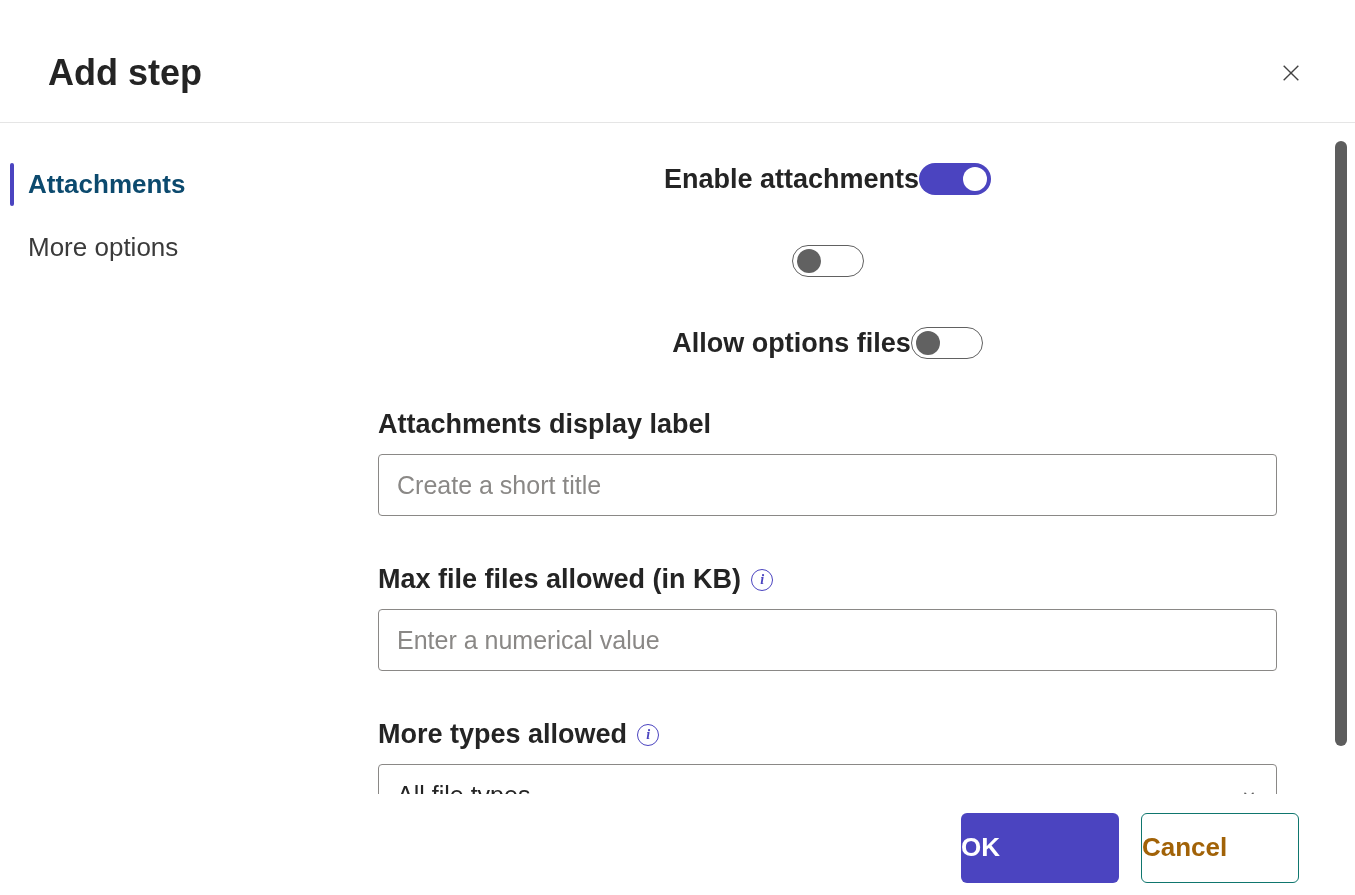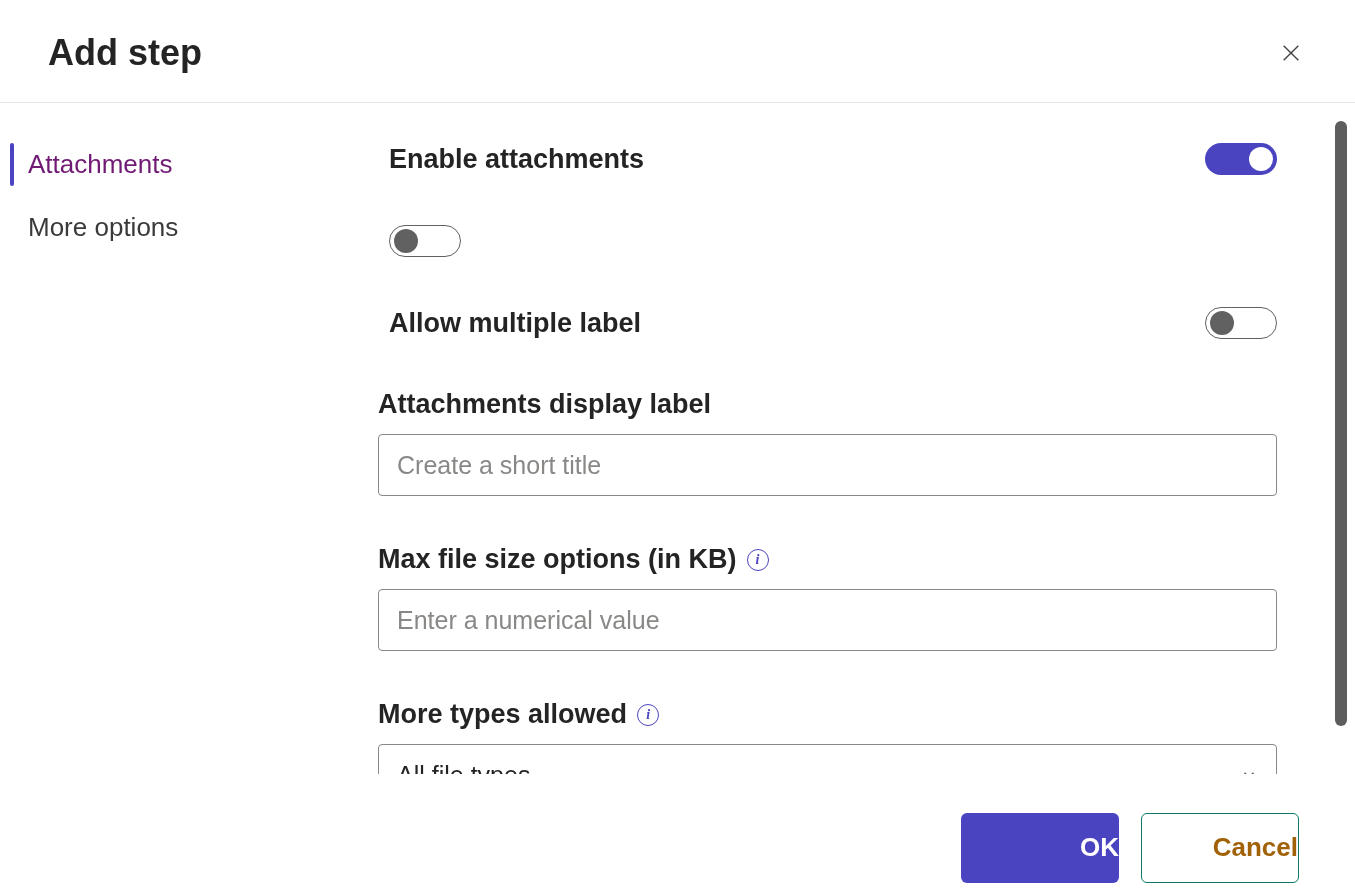--- a/index.html
+++ b/index.html
@@ -4,20 +4,21 @@
 <style>
   * { box-sizing: border-box; margin: 0; padding: 0; }
   html, body { width: 1355px; height: 895px; font-family: "Segoe UI", -apple-system, Arial, sans-serif; color: #242424; background: #fff; overflow: hidden; }
 
   .header {
     display: flex;
     justify-content: space-between;
     align-items: center;
     padding: 32px 48px 28px 48px;
     border-bottom: 1px solid #e5e5e5;
+    margin-top: 20px;
   }
   .header-title {
     font-size: 36px;
     font-weight: 600;
     color: #242424;
   }
   .close-btn {
     width: 32px; height: 32px;
     display: flex;
     align-items: center;
@@ -44,22 +45,22 @@
     cursor: pointer;
     color: #3a3a3a;
   }
   .nav-item.setup {
     background: #ebe9e8;
     color: #8a86d8;
     border-radius: 2px;
     margin-bottom: 4px;
   }
   .nav-item.active {
-    color: #701a75;
-    font-weight: 400;
+    color: #0c4a6e;
+    font-weight: 700;
     position: relative;
   }
   .nav-item.active::before {
     content: "";
     position: absolute;
     left: 0;
     top: 10px;
     bottom: 10px;
     width: 4px;
     background: #4b44c0;
@@ -85,24 +86,23 @@
     right: 8px;
     top: 18px;
     width: 12px;
     height: 605px;
     background: #5d5d5d;
     border-radius: 6px;
   }
 
   .toggle-row {
     display: flex;
-    justify-content: space-between;
+    justify-content: center;
     align-items: center;
     margin-bottom: 50px;
-    margin-left: 11px;
   }
   .toggle-label {
     font-size: 27px;
     font-weight: 600;
     color: #242424;
   }
 
   .toggle {
     width: 72px;
     height: 32px;
@@ -203,21 +203,21 @@
     background: #fff;
   }
   .btn {
     min-width: 158px;
     height: 70px;
     border-radius: 6px;
     font-size: 26px;
     font-weight: 600;
     display: flex;
     align-items: center;
-    justify-content: flex-end;
+    justify-content: flex-start;
     cursor: pointer;
   }
   .btn-primary {
     background: #4b44c0;
     color: #fff;
   }
   .btn-secondary {
     background: #fff;
     color: #a16207;
     border: 1px solid #0f766e;
@@ -263,33 +263,33 @@
           </div>
       </div>
 
       <div class="toggle-row">
         <div class="toggle off">
             <div class="knob"></div>
           </div>
       </div>
 
       <div class="toggle-row">
-        <div class="toggle-label">Allow multiple label</div>
+        <div class="toggle-label">Allow options files</div>
         <div class="toggle off">
             <div class="knob"></div>
           </div>
       </div>
 
       <div class="field-label">
         <span>Attachments display label</span>
       </div>
       <input class="text-input" type="text" placeholder="Create a short title" style="">
 
       <div class="field-label">
-        <span>Max file size options (in KB)</span>
+        <span>Max file files allowed (in KB)</span>
         <span class="info-icon">i</span>
       </div>
       <input class="text-input" type="text" placeholder="Enter a numerical value" style="">
 
       <div class="field-label">
         <span>More types allowed</span>
         <span class="info-icon">i</span>
       </div>
       <div class="cutoff">
         <div class="select-wrap">

